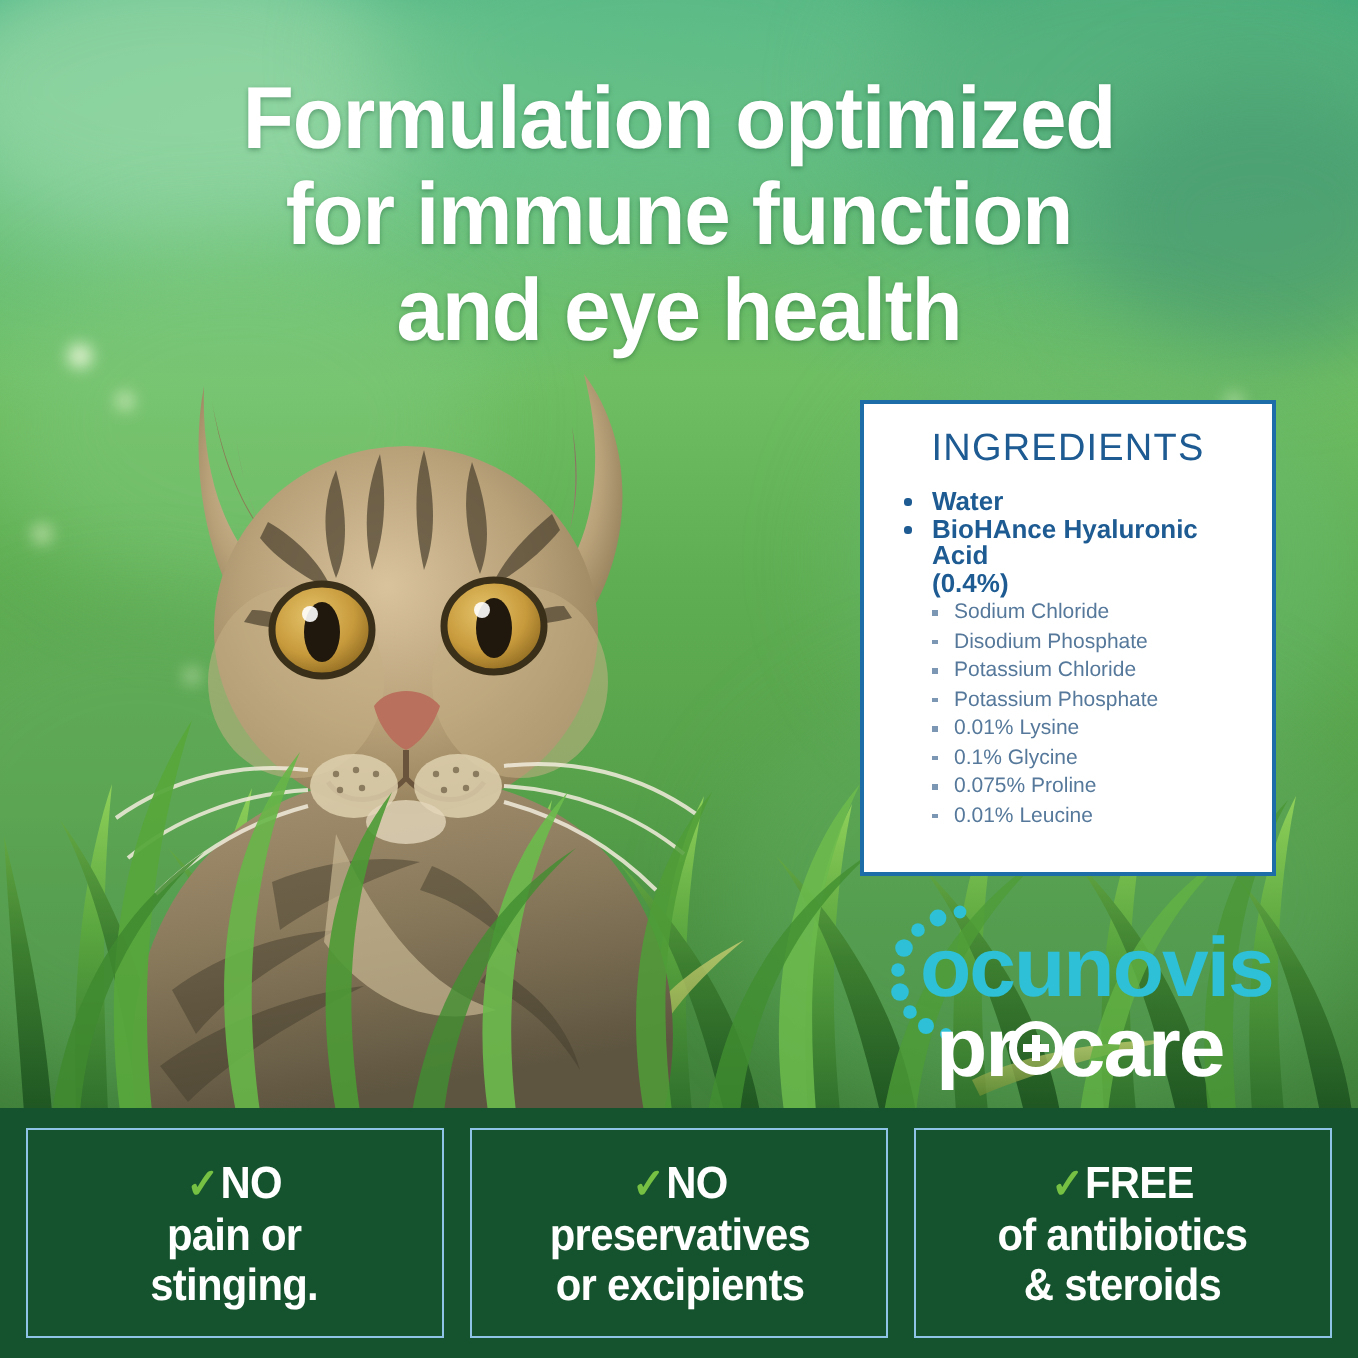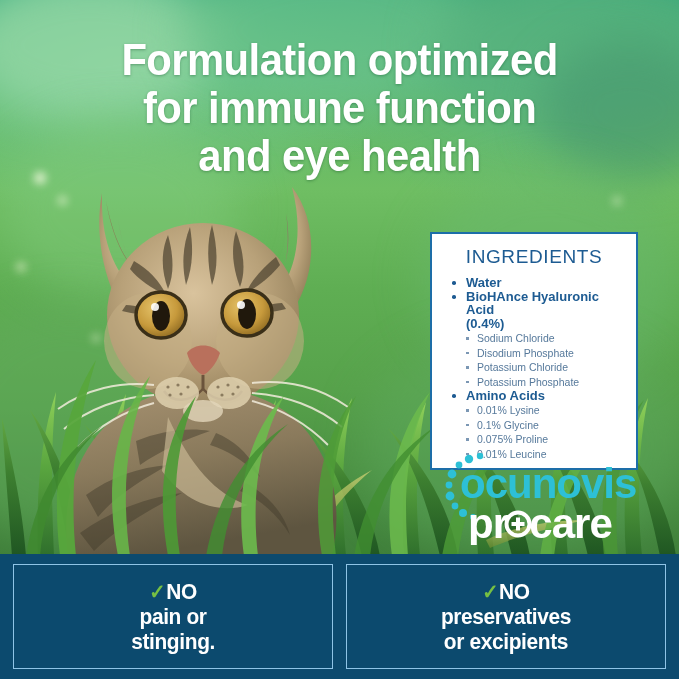--- a/index.html
+++ b/index.html
@@ -39,21 +39,20 @@
     z-index:6;
   }
   .headline div{white-space:nowrap;}
 
   
   .ing-card{
     position:absolute;left:430px;top:200px;width:208px;height:238px;
     background:#ffffff;border:2px solid #1d6ea8;
     box-sizing:border-box;z-index:7;
     padding:10px 8px 6px 8px;
-    margin-top:32px;
   }
   .ing-title{
     text-align:center;color:#1d5b92;
     font-size:19px;letter-spacing:.6px;font-weight:normal;
     margin:2px 0 8px 0;
   }
   .ing-list{margin:0;padding:0;list-style:none;}
   .ing-l1{
     position:relative;color:#1d5b92;font-weight:bold;
     font-size:13px;line-height:13px;padding-left:26px;margin-bottom:1px;
@@ -71,21 +70,21 @@
     background:#7b97b4;
   }
   .nobullet::before{display:none;}
 
   
   .logo{position:absolute;left:444px;top:450px;width:215px;height:95px;z-index:7;}
 
   
   .band{
     position:absolute;left:0;top:554px;width:679px;height:125px;
-    background:#0c4a6e;z-index:8;
+    background:#14532d;z-index:8;
   }
   .boxes{
     position:absolute;left:0;top:0;width:679px;height:125px;
     display:flex;gap:13px;padding:10px 13px;box-sizing:border-box;
   }
   .fbox{
     flex:1;border:1.5px solid #8fc4e6;
     display:flex;align-items:center;justify-content:center;
     color:#ffffff;text-align:center;
     font-weight:bold;font-size:22.5px;line-height:25px;
@@ -286,21 +285,20 @@
   <div class="ing-card">
     <div class="ing-title">INGREDIENTS</div>
     <ul class="ing-list">
       <li class="ing-l1">Water</li>
       <li class="ing-l1">BioHAnce Hyaluronic Acid</li>
       <li class="ing-l1 nobullet">(0.4%)</li>
       <li class="ing-l2">Sodium Chloride</li>
       <li class="ing-l2">Disodium Phosphate</li>
       <li class="ing-l2">Potassium Chloride</li>
       <li class="ing-l2">Potassium Phosphate</li>
-      <li class="ing-l1">Amino Acids</li>
       <li class="ing-l2">0.01% Lysine</li>
       <li class="ing-l2">0.1% Glycine</li>
       <li class="ing-l2">0.075% Proline</li>
       <li class="ing-l2">0.01% Leucine</li>
     </ul>
   </div>
 
   <div class="logo">
     <svg width="215" height="95" viewBox="0 0 215 95">
 
@@ -342,17 +340,26 @@
       <div class="fbox">
         <div class="inner">
           <div class="l1">
             <span class="chk">✓</span><span>NO</span>
           </div>
           <div class="l2">preservatives</div>
           <div class="l3">or excipients</div>
         </div>
       </div>
 
+      <div class="fbox">
+        <div class="inner">
+          <div class="l1">
+            <span class="chk">✓</span><span>FREE</span>
+          </div>
+          <div class="l2">of antibiotics</div>
+          <div class="l3">&amp; steroids</div>
+        </div>
+      </div>
 
     </div>
   </div>
 
 </div>
 
 </body></html>

